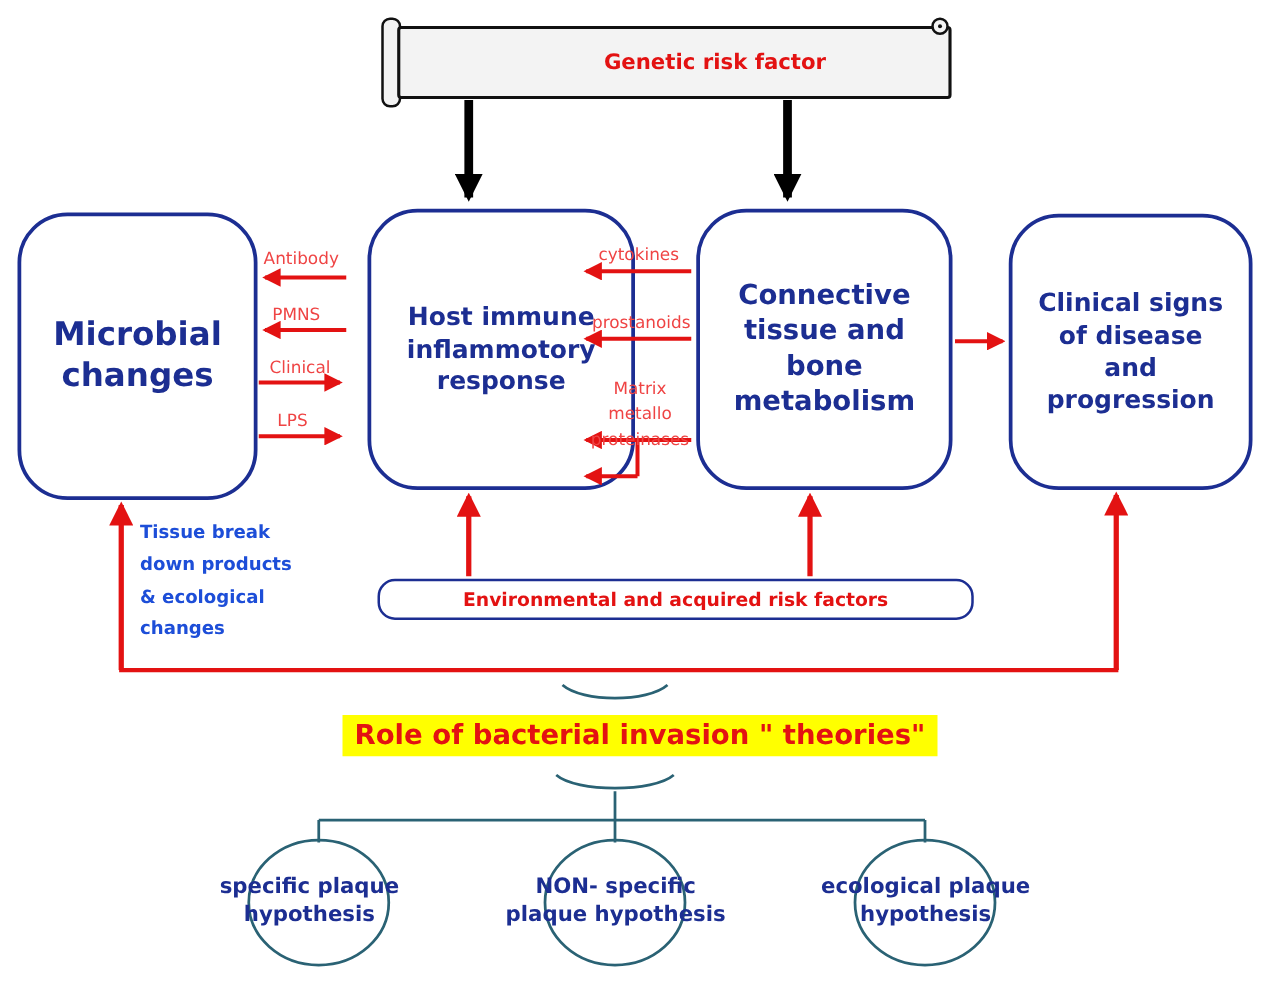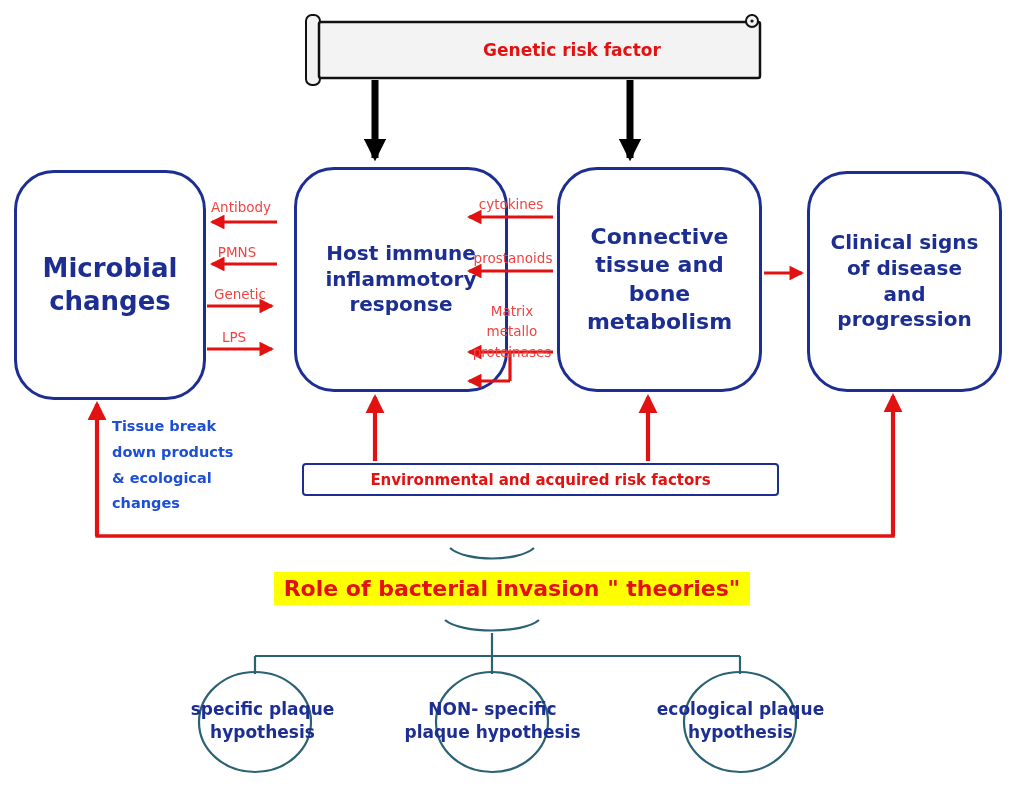--- a/index.html
+++ b/index.html
@@ -30,21 +30,21 @@
   .med { position:absolute; font-size:13.5px; color:#ef4444; text-align:center; z-index:3; }
   .mmp { line-height:1.5;margin-top:12px; }
 
   .side-note {
     position:absolute; left:112px; top:414px; width:128px;
     font-size:14.5px; font-weight:bold; color:#1d4ed8; line-height:1.78; z-index:3;
   }
 
   .env-box {
     position:absolute; left:302px; top:463px; width:477px; height:33px;
-    border:2.5px solid #1c2e92; border-radius:4px; background:#fff;
+    border:2.5px solid #1c2e92; border-radius:14px; background:#fff;
     color:#e31212; font-weight:bold; font-size:15px;
     display:flex; align-items:center; justify-content:center; z-index:1;
   }
 
   .title-wrap { position:absolute; left:0; top:572px; width:1024px; text-align:center; z-index:3; }
   .title-hl {
     display:inline-block; background:#ffff00; color:#e31212;
     font-weight:bold; font-size:22px; padding:4px 10px;
   }
 
@@ -129,30 +129,30 @@
       <ellipse cx="255" cy="722" rx="56" ry="50"></ellipse>
       <ellipse cx="492" cy="722" rx="56" ry="50"></ellipse>
       <ellipse cx="740" cy="722" rx="56" ry="50"></ellipse>
     </g>
   </svg>
 
   <div class="banner-label">Genetic risk factor</div>
 
   <div class="med" style="left:206px;top:199px;width:70px">Antibody</div>
   <div class="med" style="left:206px;top:244px;width:62px">PMNS</div>
-  <div class="med" style="left:204px;top:286px;width:72px">Genetic</div>
+  <div class="med" style="left:204px;top:286px;width:72px">Clinical</div>
   <div class="med" style="left:204px;top:329px;width:60px">LPS</div>
 
   <div class="med" style="left:468px;top:196px;width:86px">cytokines</div>
   <div class="med" style="left:466px;top:250px;width:94px">prostanoids</div>
   <div class="med mmp" style="left:468px;top:289px;width:88px">Matrix metallo proteinases</div>
 
   <div class="side-note">Tissue break down products &amp; ecological changes</div>
 
   <div class="title-wrap">
     <span class="title-hl">Role of bacterial invasion " theories"</span>
   </div>
 
-  <div class="hyp" style="left:170px">specific plaque hypothesis</div>
+  <div class="hyp" style="left:155px">specific plaque hypothesis</div>
   <div class="hyp" style="left:400px">NON- specific plaque hypothesis</div>
   <div class="hyp" style="left:648px">ecological plaque hypothesis</div>
 
 </div>
 
 </body></html>

